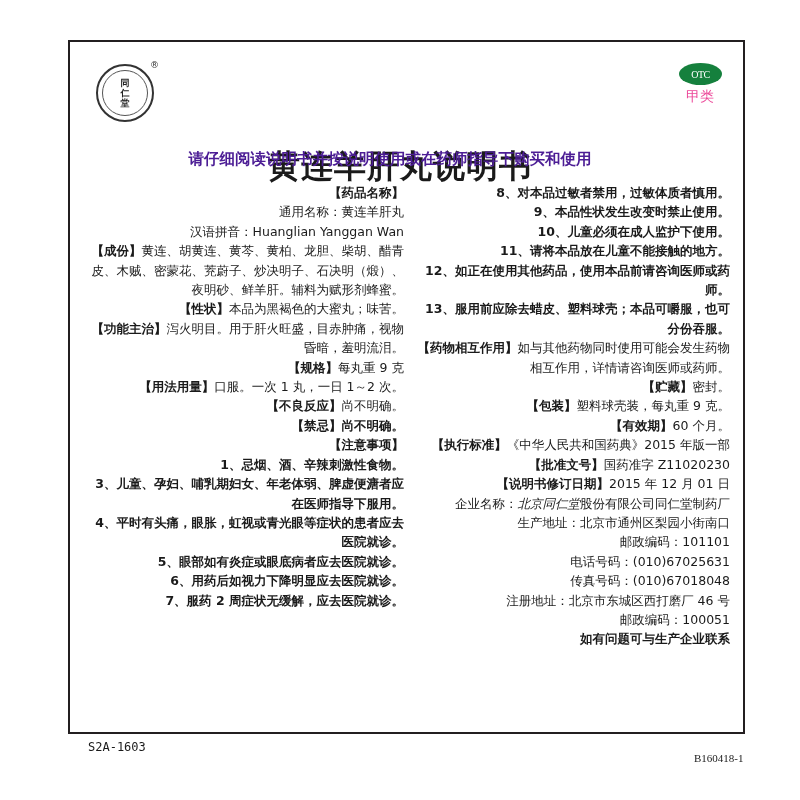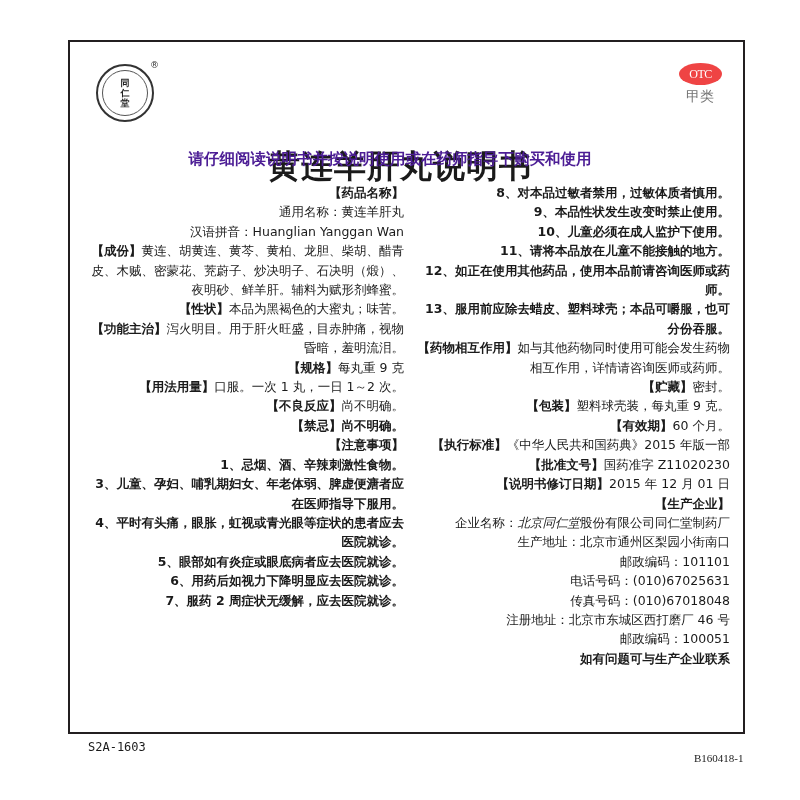--- a/index.html
+++ b/index.html
@@ -17,24 +17,24 @@
     display: flex; align-items: center; justify-content: center;
   }
   .logo-inner {
     width: 44px; height: 44px; border-radius: 50%; border: 1px solid #555;
     display: flex; flex-direction: column; align-items: center; justify-content: center;
     font-size: 9px; line-height: 10px; font-weight: bold; color: #222;
   }
   .reg { position: absolute; left: 150px; top: 60px; font-size: 9px; color: #333; }
   .otc {
     position: absolute; left: 679px; top: 63px; width: 43px; height: 22px; border-radius: 50%;
-    background: #ef4444; color: #fff; font-family: "Liberation Serif", serif; font-size: 12px;
+    background: #15803d; color: #fff; font-family: "Liberation Serif", serif; font-size: 10px;
     display: flex; align-items: center; justify-content: center; letter-spacing: -0.5px; text-align: center;
   }
-  .otc-class { position: absolute; left: 686px; top: 88px; font-size: 14px; color: #737373; }
+  .otc-class { position: absolute; left: 686px; top: 88px; font-size: 14px; color: #ec4899; }
   .title {
     position: absolute; left: 0; width: 800px; top: 101px; text-align: center;
     font-size: 32px; font-weight: bold; letter-spacing: 1px; color: #1a1a1a; margin-top: 44px;
   }
   .subtitle {
     position: absolute; left: 0; width: 780px; top: 149px; text-align: center;
     font-size: 15.5px; font-weight: bold; color: #4c1d95;
   }
   .col { position: absolute; top: 183px; font-size: 12.5px; line-height: 19.4px; }
   .col.left { left: 84px; width: 320px; }
@@ -93,21 +93,20 @@
   <div class="row b">11、请将本品放在儿童不能接触的地方。</div>
   <div class="row b">12、如正在使用其他药品，使用本品前请咨询医师或药师。</div>
   <div class="row b">13、服用前应除去蜡皮、塑料球壳；本品可嚼服，也可分份吞服。</div>
   <div class="row"><span class="h">【药物相互作用】</span><span>如与其他药物同时使用可能会发生药物相互作用，详情请咨询医师或药师。</span></div>
   <div class="row"><span class="h">【贮藏】</span><span>密封。</span></div>
   <div class="row"><span class="h">【包装】</span><span>塑料球壳装，每丸重 9 克。</span></div>
   <div class="row"><span class="h">【有效期】</span><span>60 个月。</span></div>
   <div class="row"><span class="h">【执行标准】</span><span>《中华人民共和国药典》2015 年版一部</span></div>
   <div class="row"><span class="h">【批准文号】</span><span>国药准字 Z11020230</span></div>
   <div class="row"><span class="h">【说明书修订日期】</span><span>2015 年 12 月 01 日</span></div>
-  <div class="row h">【生产企业】</div>
   <div class="row"><span>企业名称：</span><span class="brand">北京同仁堂</span><span>股份有限公司同仁堂制药厂</span></div>
   <div class="row"><span>生产地址：</span><span>北京市通州区梨园小街南口</span></div>
   <div class="row"><span>邮政编码：</span><span>101101</span></div>
   <div class="row"><span>电话号码：</span><span>(010)67025631</span></div>
   <div class="row"><span>传真号码：</span><span>(010)67018048</span></div>
   <div class="row"><span>注册地址：</span><span>北京市东城区西打磨厂 46 号</span></div>
   <div class="row"><span>邮政编码：</span><span>100051</span></div>
   <div class="row b">如有问题可与生产企业联系</div>
 </div>
 

